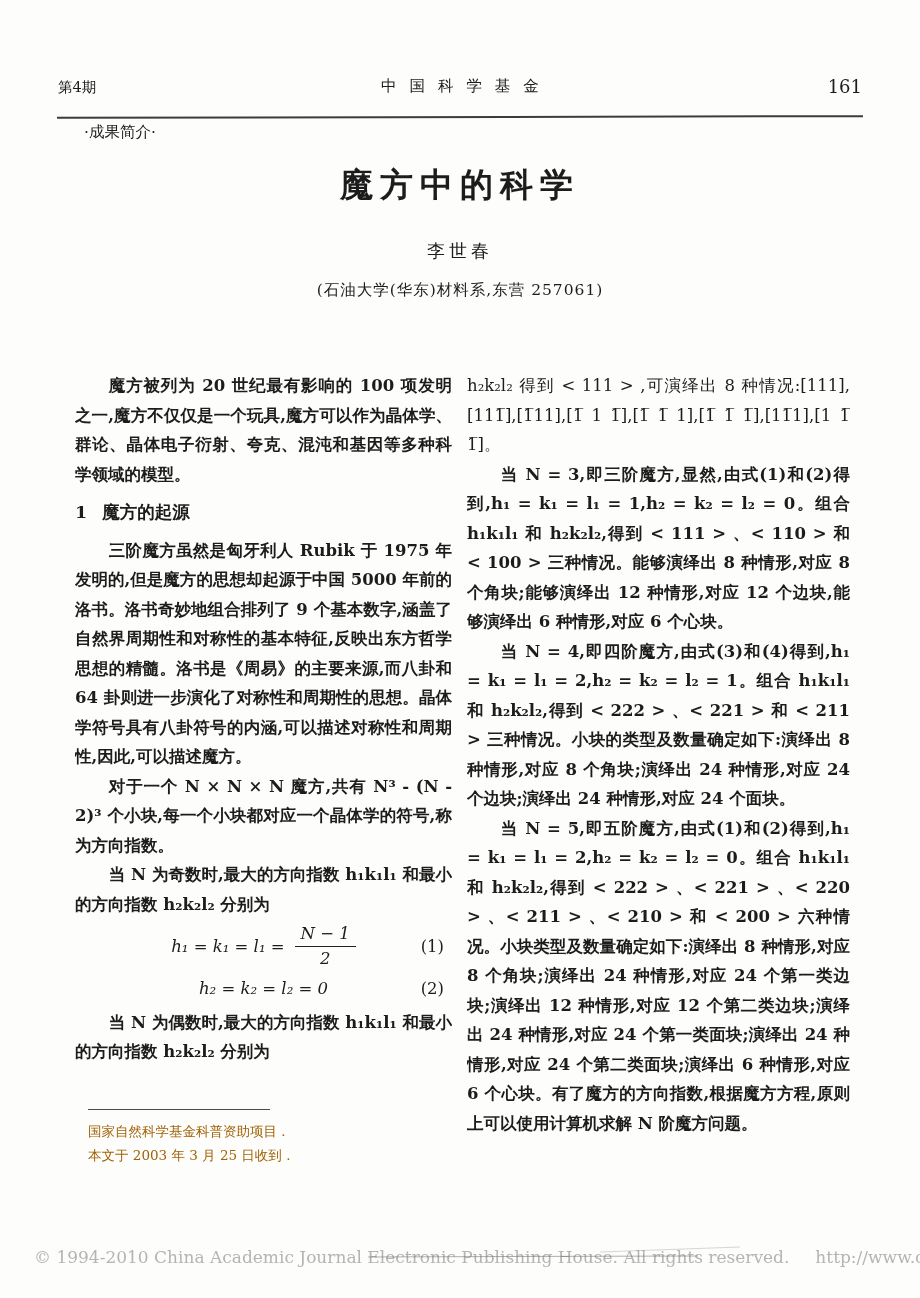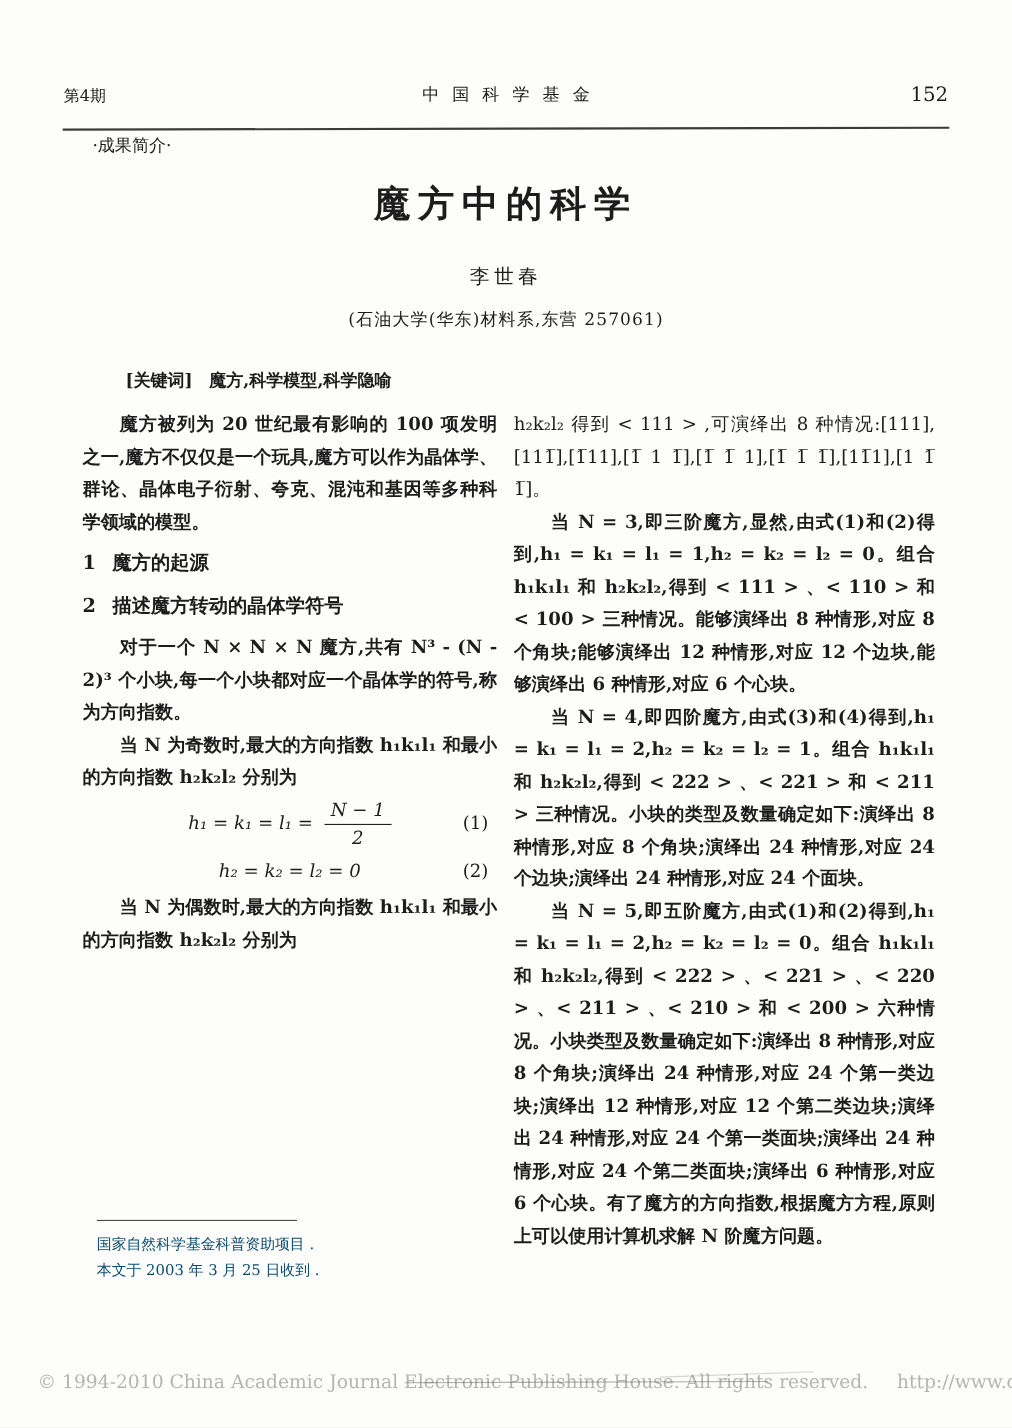--- a/index.html
+++ b/index.html
@@ -15,21 +15,21 @@
     color: #1c1c1c;
   }
 
   
   .header-row {
     position: absolute;
     top: 76px; left: 58px; right: 58px;
     display: flex; justify-content: space-between; align-items: flex-end;
   }
   .header-issue   { font-size: 14.5px; }
-  .header-journal { font-size: 15.5px; letter-spacing: 4px; font-family: Liberation Serif, serif; }
+  .header-journal { font-size: 15.5px; letter-spacing: 4px; }
   .header-pagenum { font-size: 18px; }
   .header-rule {
     position: absolute;
     top: 116px; left: 57px; width: 806px;
     border-top: 2px solid #3c3c3c;
     transform: rotate(-0.12deg);
   }
 
   
   .section-tag {
@@ -89,21 +89,21 @@
     display: inline-block; text-align: center;
     vertical-align: middle; margin-left: 10px;
     line-height: 22px;
   }
   .frac-num { display: block; border-bottom: 1.5px solid #222; padding: 0 6px 1px; }
   .frac-den { display: block; padding-top: 1px; }
 
   
   .footnote {
     position: absolute; top: 1109px; left: 88px; width: 370px;
-    font-size: 13.5px; line-height: 24px; color: #0c4a6e;
+    font-size: 13.5px; line-height: 24px; color: #a16207;
   }
   .fn-rule { width: 182px; border-top: 1.5px solid #4a4a4a; margin-bottom: 9px; }
 
   
   .watermark {
     position: absolute; top: 1247px; left: 34px; right: 30px;
     font-size: 17px; color: #b4b4b4;
     white-space: nowrap;
   }
   .watermark .wm-url { margin-left: 26px; }
@@ -117,42 +117,37 @@
   }
 </style>
 </head>
 <body>
 
 <div class="page">
 
   <div class="header-row">
     <span class="header-issue">第4期</span>
     <span class="header-journal">中 国 科 学 基 金</span>
-    <span class="header-pagenum">152</span>
+    <span class="header-pagenum">161</span>
   </div>
   <div class="header-rule"></div>
 
   <div class="section-tag">·成果简介·</div>
   <div class="article-title">魔方中的科学</div>
   <div class="author-name">李世春</div>
   <div class="author-affiliation">(石油大学(华东)材料系,东营 257061)</div>
-  <div class="keywords-row">
-    <span class="kw-label">[关键词]</span><span class="kw-text">魔方,科学模型,科学隐喻</span>
-  </div>
 
   <div class="column col-left">
     <p class="para">魔方被列为 20 世纪最有影响的 100 项发明之一,魔方不仅仅是一个玩具,魔方可以作为晶体学、群论、晶体电子衍射、夸克、混沌和基因等多种科学领域的模型。</p>
 
     <div class="sec-heading">
       <span class="sec-num">1</span><span>魔方的起源</span>
     </div>
+    <p class="para">三阶魔方虽然是匈牙利人 Rubik 于 1975 年发明的,但是魔方的思想却起源于中国 5000 年前的洛书。洛书奇妙地组合排列了 9 个基本数字,涵盖了自然界周期性和对称性的基本特征,反映出东方哲学思想的精髓。洛书是《周易》的主要来源,而八卦和 64 卦则进一步演化了对称性和周期性的思想。晶体学符号具有八卦符号的内涵,可以描述对称性和周期性,因此,可以描述魔方。</p>
 
-    <div class="sec-heading">
-      <span class="sec-num">2</span><span>描述魔方转动的晶体学符号</span>
-    </div>
     <p class="para">对于一个 N × N × N 魔方,共有 N³ - (N - 2)³ 个小块,每一个小块都对应一个晶体学的符号,称为方向指数。</p>
     <p class="para">当 N 为奇数时,最大的方向指数 h₁k₁l₁ 和最小的方向指数 h₂k₂l₂ 分别为</p>
 
     <div class="equation">
       <span>h₁ = k₁ = l₁ =</span>
       <span class="frac">
         <span class="frac-num">N − 1</span>
         <span class="frac-den">2</span>
       </span>
       <span class="eq-label">(1)</span>

